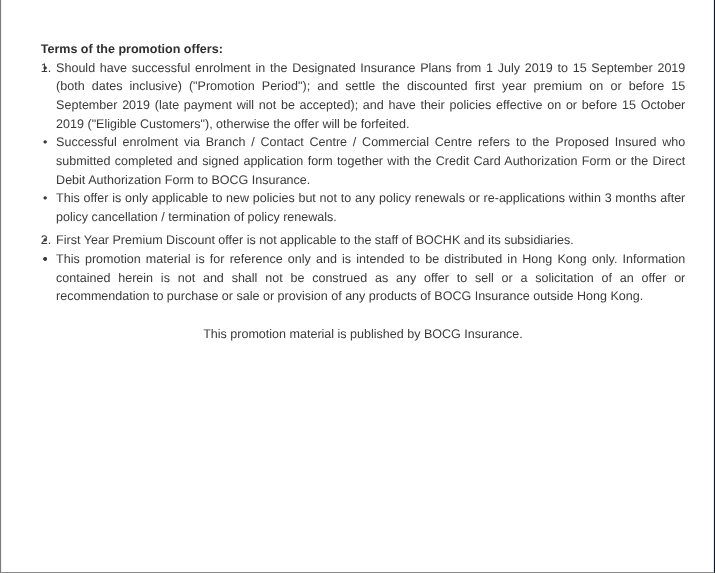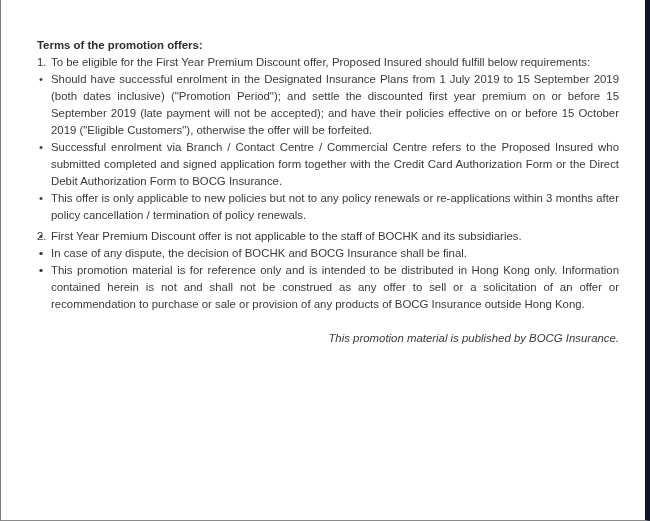--- a/index.html
+++ b/index.html
@@ -5,21 +5,21 @@
   html, body { margin: 0; padding: 0; background: #ffffff; }
   body {
     width: 650px; height: 521px; overflow: hidden;
     font-family: "Liberation Sans", sans-serif;
   }
   .doc {
     box-sizing: border-box;
     width: 650px; height: 521px;
     background: #ffffff;
     border-left: 1px solid #7d7d7d;
-    border-right: 5px solid #0f172a;
+    border-right: 1px solid #0f172a;
     border-bottom: 1px solid #8a8a8a;
     padding: 37px 26px 0 36px;
     color: #3a3a3a;
     font-size: 11.4px;
     line-height: 17px;
   }
   .sec-heading {
     margin: 0;
     font-size: 11.4px;
     line-height: 17px;
@@ -30,37 +30,37 @@
   .list { margin: 0; }
   .item {
     position: relative;
     padding-left: 14px;
     text-align: justify;
   }
   .item.gap-before { margin-top: 4px; }
   .marker { position: absolute; left: 0; top: 0; }
   .marker.bullet { left: 2px; }
   .it { font-style: italic; }
-  .footer-line { margin: 17px 0 0 0; text-align: right; font-style: italic; }
+  .footer-line { margin: 17px 0 0 0; text-align: center; }
 </style>
 </head>
 <body>
 
 <div class="doc">
   <h2 class="sec-heading">Terms of the promotion offers:</h2>
   <div class="list" id="list-0">
-      <div class="item"><span class="marker">1.</span><span><span>To be eligible for the First Year Premium Discount offer, Proposed Insured should fulfill below requirements:</span></span></div>
+      <div class="item"><span class="marker">1.</span></div>
       <div class="item"><span class="marker bullet">•</span><span><span>Should have successful enrolment in the Designated Insurance Plans  from 1 July 2019  to 15 September 2019 (both dates inclusive) ("Promotion Period"); and settle the discounted first year premium on or before 15 September 2019 (late payment will not be accepted); and have their policies effective on or before 15 October 2019 ("Eligible  Customers"), otherwise the offer will be forfeited.</span></span></div>
       <div class="item"><span class="marker bullet">•</span><span><span>Successful enrolment via Branch / Contact Centre / Commercial Centre refers to the Proposed Insured who submitted completed and signed application form together with the Credit Card Authorization Form or the Direct Debit Authorization Form to BOCG Insurance.</span></span></div>
       <div class="item"><span class="marker bullet">•</span><span><span>This offer is only applicable to new policies but not to any policy renewals or re-applications within 3 months after policy cancellation / termination of policy renewals.</span></span></div>
       <div class="item gap-before"><span class="marker">2.</span></div>
     </div>
 
   <div class="list" id="list-1">
       <div class="item"><span class="marker bullet">•</span><span><span>First Year Premium Discount offer is not applicable to the staff of BOCHK and its subsidiaries.</span></span></div>
       <div class="item"><span class="marker bullet">•</span></div>
-      <div class="item"><span class="marker bullet">•</span><span><span>In case of any dispute, the decision of BOCHK and BOCG Insurance shall be final.</span></span></div>
+      <div class="item"><span class="marker bullet">•</span></div>
       <div class="item"><span class="marker bullet">•</span></div>
       <div class="item"><span class="marker bullet">•</span><span><span>This promotion material is for reference only and is intended to be distributed in Hong Kong only. Information contained herein is not and shall not be construed as any offer to sell or a solicitation of an offer or recommendation to purchase or sale or provision of any products of BOCG Insurance outside Hong Kong.</span></span></div>
     </div>
 
   <p class="footer-line">This promotion material is published by BOCG Insurance.</p>
 </div>
 
 </body></html>

